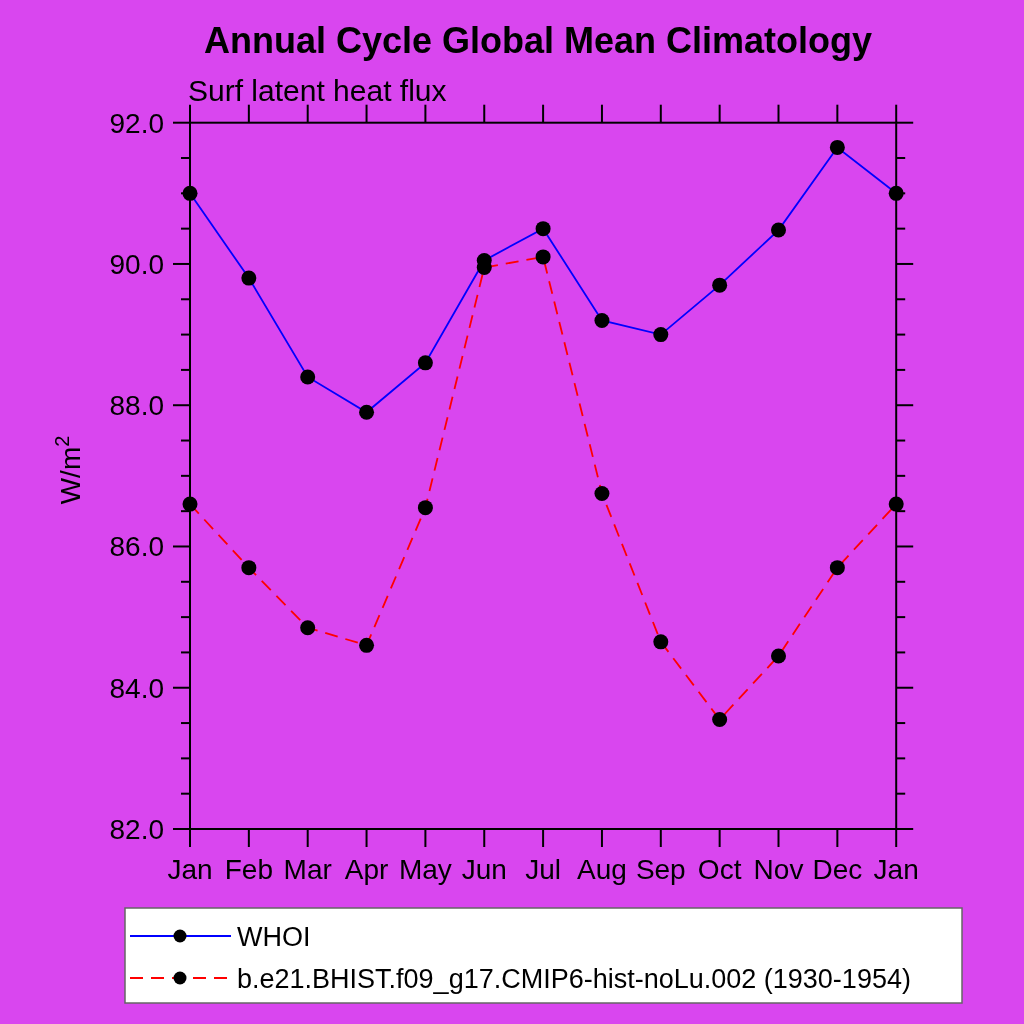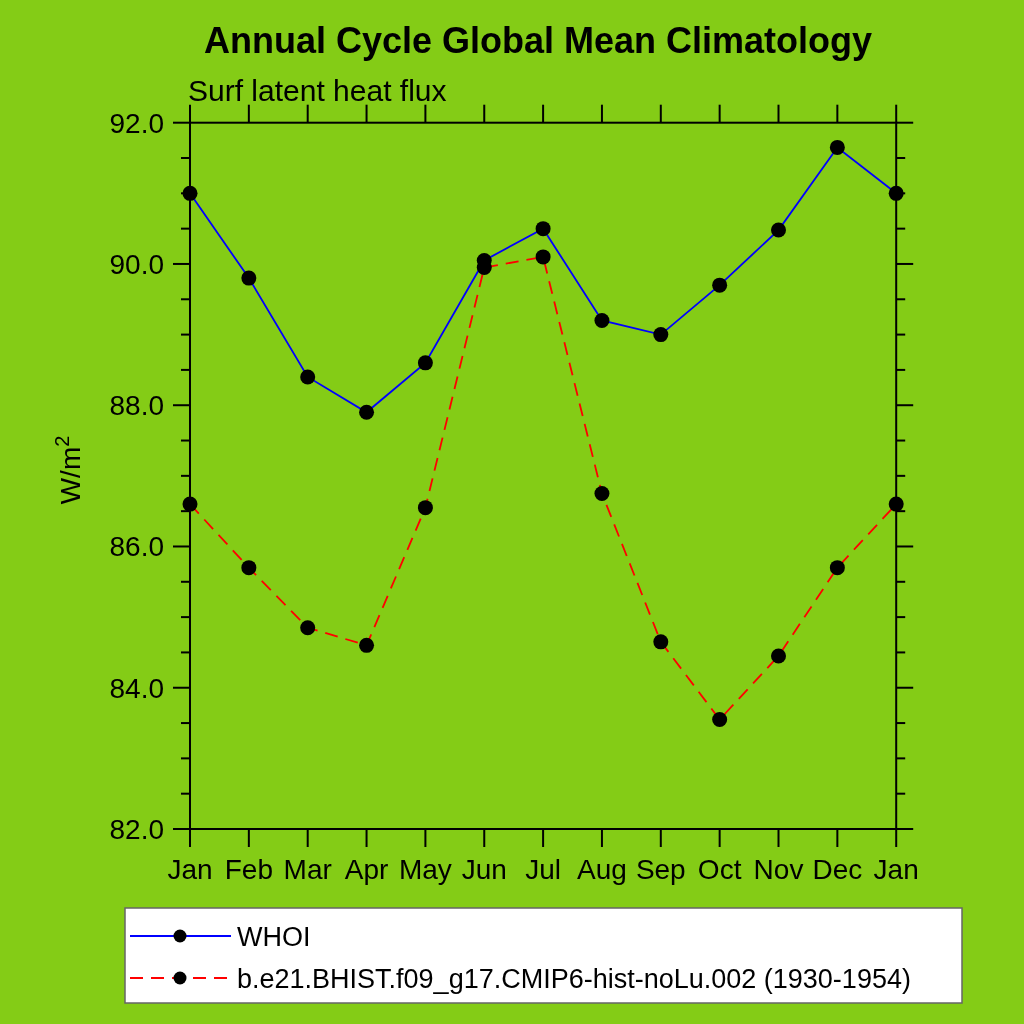--- a/index.html
+++ b/index.html
@@ -5,21 +5,21 @@
   html, body {
     margin: 0;
     padding: 0;
     background: #ffffff;
     font-family: "Liberation Sans", sans-serif;
   }
   .canvas {
     position: relative;
     width: 1024px;
     height: 1024px;
-    background: #84cc16;
+    background: #d946ef;
     overflow: hidden;
   }
   svg text {
     font-family: "Liberation Sans", sans-serif;
     fill: #000000;
   }
   .title-text {
     font-size: 36px;
     font-weight: bold;
     text-anchor: middle;

